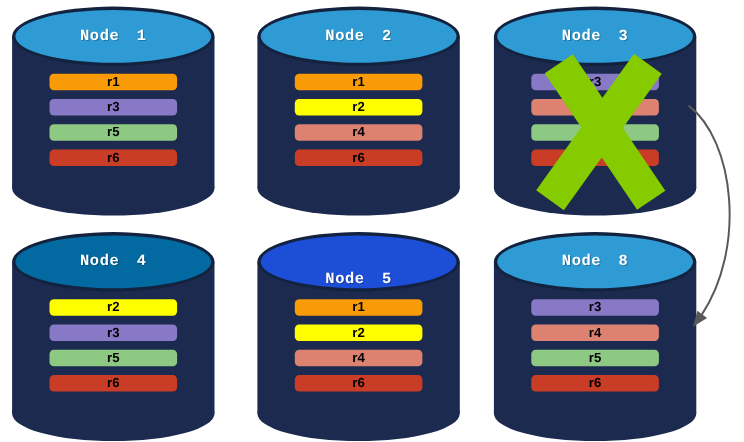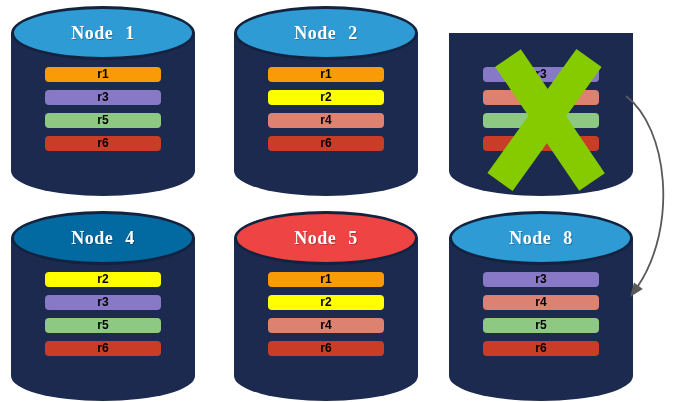--- a/index.html
+++ b/index.html
@@ -28,23 +28,23 @@
   }
   .cyl-top {
     position: absolute; left: 0; top: 0; width: 184px; height: 54px;
     border-radius: 50%;
     border: 3px solid #13233f;
     box-sizing: border-box;
     display: flex; align-items: center; justify-content: center;
   }
   .node-title {
     color: #ffffff;
-    font-family: Liberation Serif, serif;
+    font-family: Liberation Mono, monospace;
     font-weight: bold;
-    font-size: 18px;
+    font-size: 14px;
     word-spacing: 7px;
     letter-spacing: 0.5px;
     text-shadow: 1px 1px 0 rgba(0,0,0,0.25);
   }
   .bar {
     position: absolute; left: 34px; width: 116px; height: 15px;
     border-radius: 4px;
     display: flex; align-items: center; justify-content: center;
     font-weight: bold; font-size: 12px; color: #000000;
     line-height: 15px;
@@ -112,20 +112,23 @@
       </div>
     <div class="bar bar-1" style="background: rgb(221, 129, 112);">
         <span></span>
       </div>
     <div class="bar bar-2" style="background: rgb(142, 201, 131);">
         <span></span>
       </div>
     <div class="bar bar-3" style="background: rgb(201, 61, 38);">
         <span></span>
       </div>
+    <div class="cyl-top" style="background: rgb(46, 155, 213);">
+        <span class="node-title">Node 3</span>
+      </div>
   </div>
 
   <div class="node pos-n4">
     <div class="cyl-bottom" style="background: rgb(27, 42, 78);"></div>
     <div class="cyl-body" style="background: rgb(27, 42, 78);"></div>
     <div class="bar bar-0" style="background: rgb(255, 255, 0);">
         <span>r2</span>
       </div>
     <div class="bar bar-1" style="background: rgb(136, 121, 199);">
         <span>r3</span>
@@ -149,21 +152,21 @@
       </div>
     <div class="bar bar-1" style="background: rgb(255, 255, 0);">
         <span>r2</span>
       </div>
     <div class="bar bar-2" style="background: rgb(221, 129, 112);">
         <span>r4</span>
       </div>
     <div class="bar bar-3" style="background: rgb(201, 61, 38);">
         <span>r6</span>
       </div>
-    <div class="cyl-top" style="background: #ef4444;">
+    <div class="cyl-top" style="background: #1d4ed8; align-items: flex-end;">
         <span class="node-title">Node 5</span>
       </div>
   </div>
 
   <div class="node pos-n6">
     <div class="cyl-bottom" style="background: rgb(27, 42, 78);"></div>
     <div class="cyl-body" style="background: rgb(27, 42, 78);"></div>
     <div class="bar bar-0" style="background: rgb(136, 121, 199);">
         <span>r3</span>
       </div>

